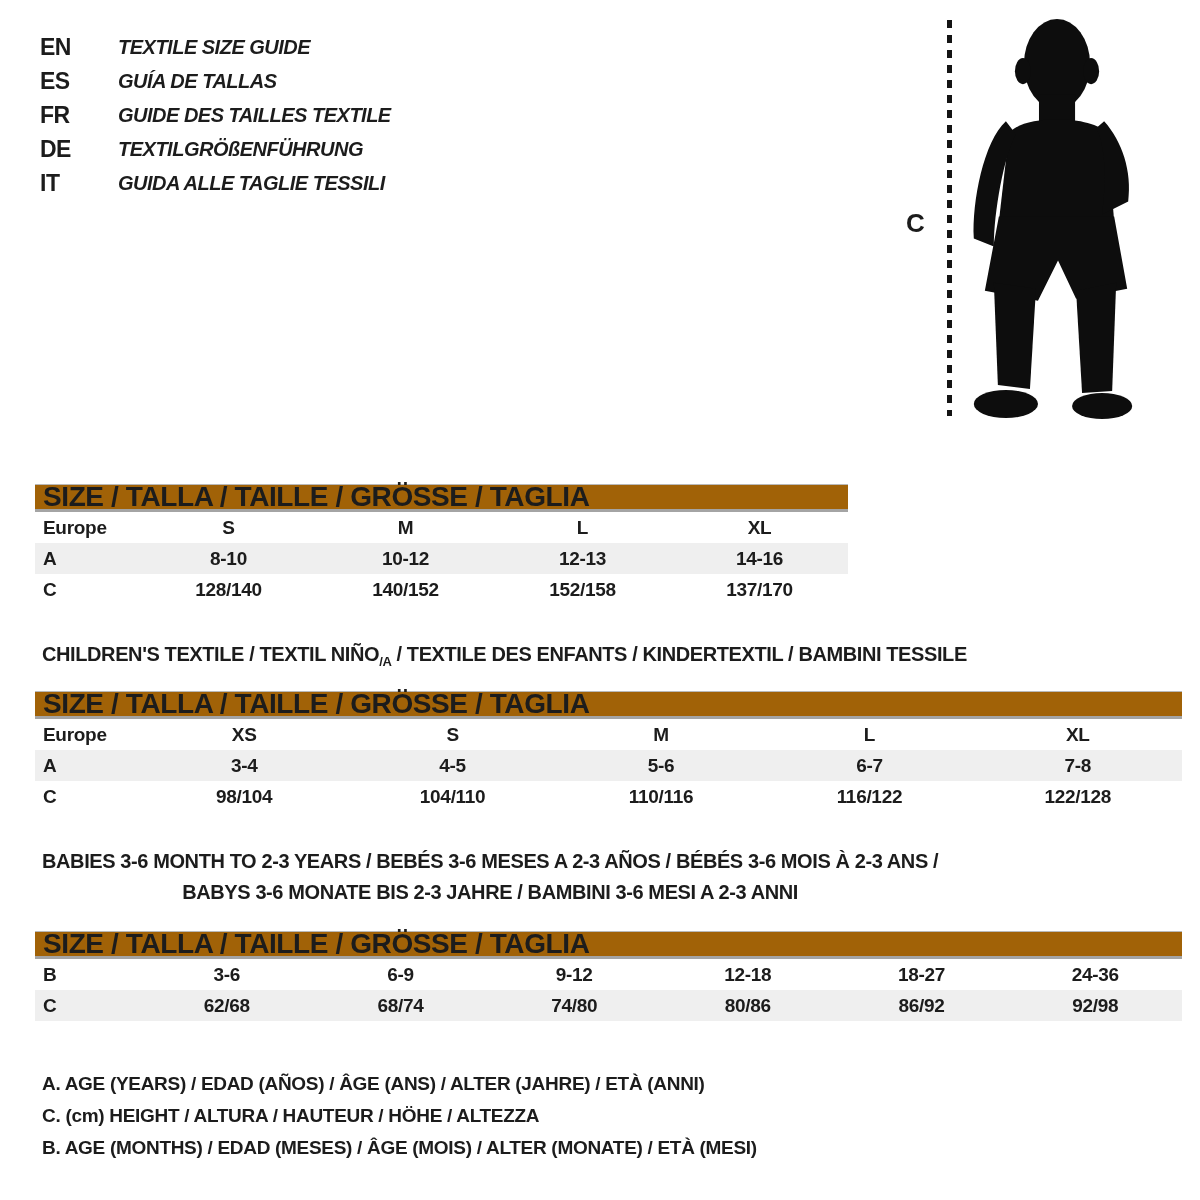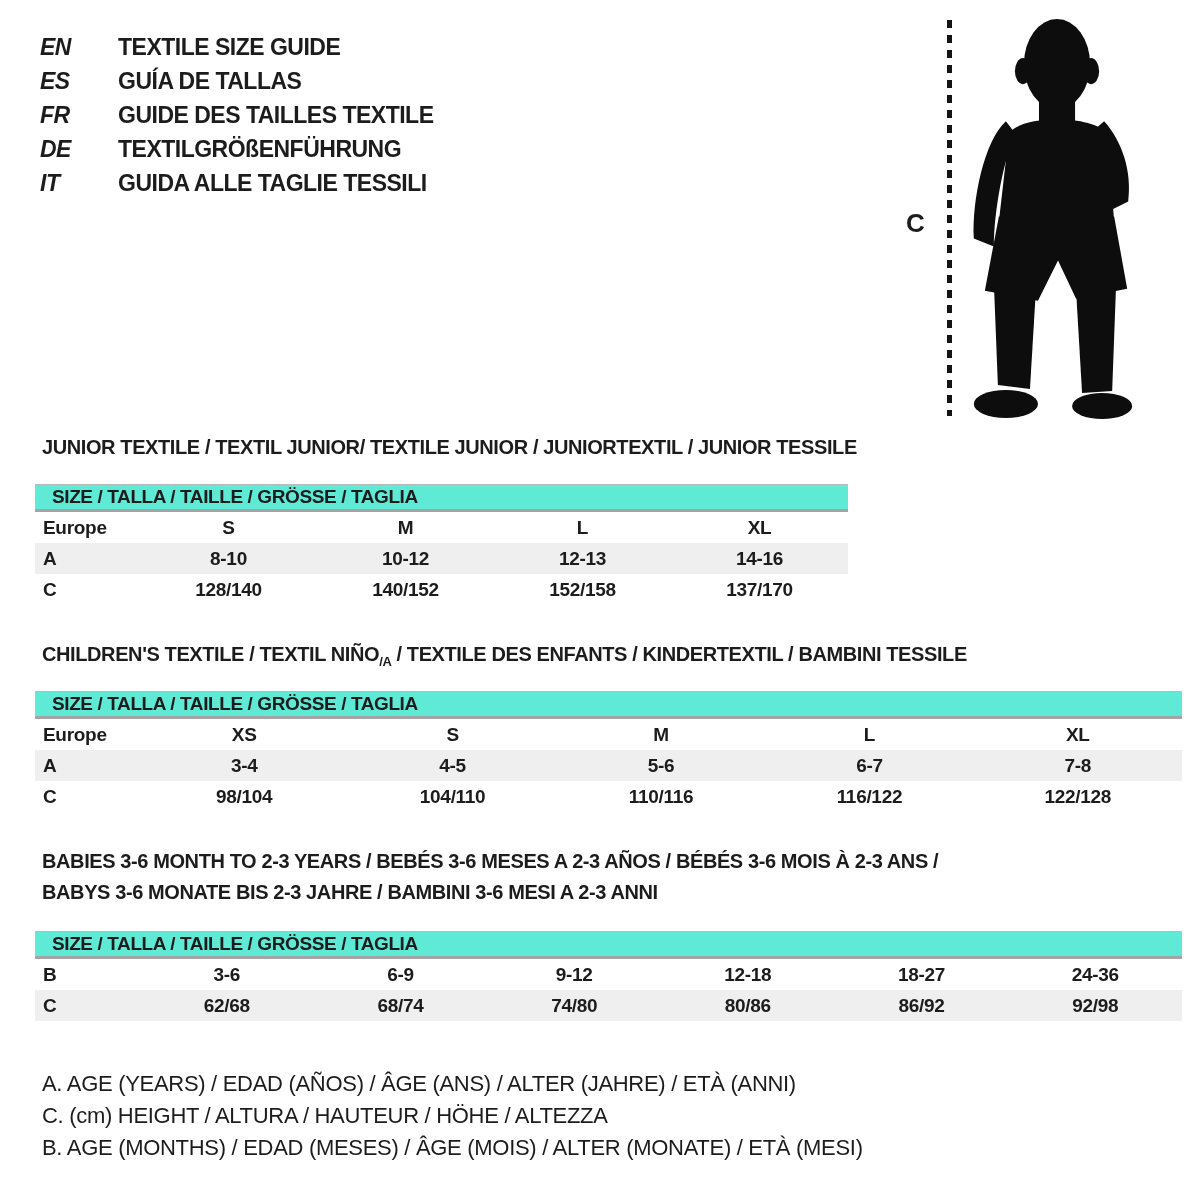--- a/index.html
+++ b/index.html
@@ -3,52 +3,52 @@
 <meta charset="utf-8">
 <style>
   html,body{margin:0;padding:0;background:#ffffff;}
   .page{
     position:relative;width:1200px;height:1200px;background:#ffffff;
     font-family:"Liberation Sans", sans-serif;color:#1c1c1c;overflow:hidden;
   }
   
   .langs{position:absolute;left:40px;top:30px;}
   .lang-row{display:flex;height:34px;align-items:center;}
-  .lang-code{width:78px;font-weight:700;font-size:23px;letter-spacing:-0.5px;font-style:italic;}
-  .lang-label{font-weight:700;font-size:23px;letter-spacing:-0.5px;white-space:nowrap;}
+  .lang-code{width:78px;font-weight:700;font-size:23px;letter-spacing:-0.5px;}
+  .lang-label{font-weight:700;font-size:20px;letter-spacing:-0.5px;white-space:nowrap;font-style:italic;}
 
   
   .figure-svg{position:absolute;left:963px;top:16px;width:172px;height:406px;}
   .measure-line{
     position:absolute;left:947px;top:20px;width:5px;height:396px;
     background:repeating-linear-gradient(to bottom,#141414 0px,#141414 8px,transparent 8px,transparent 15px);
   }
   .measure-label{position:absolute;left:906px;top:208px;font-size:26px;font-weight:700;}
 
   
   .section-title{position:absolute;left:42px;font-weight:700;font-size:20px;letter-spacing:-0.4px;white-space:nowrap;}
   .section-title .subscr{font-size:13px;vertical-align:sub;}
   .title-line{display:block;height:31px;line-height:31px;}
 
   
   .stable{position:absolute;left:35px;display:flex;flex-direction:column;}
   .size-bar{
-    height:28px;box-sizing:border-box;background:#5eead4;
+    height:28px;box-sizing:border-box;background:#a16207;
     border-top:1px solid #b9b9b9;border-bottom:3px solid #a4a4a4;
-    display:flex;align-items:center;padding-left:17px;
-    font-size:19px;font-weight:700;letter-spacing:-0.4px;
+    display:flex;align-items:center;padding-left:8px;
+    font-size:28px;font-weight:700;letter-spacing:-0.4px;
   }
   .t-row{display:flex;height:31px;align-items:center;}
   .t-row.shaded{background:#efefef;}
   .cell{flex:1;text-align:center;font-size:19px;font-weight:700;letter-spacing:-0.3px;}
   .cell.label{flex:0 0 105px;text-align:left;padding-left:8px;box-sizing:border-box;}
 
   
   .legend{position:absolute;left:42px;top:1068px;}
-  .legend-line{font-size:22px;font-weight:400;letter-spacing:-0.3px;height:32px;line-height:32px;white-space:nowrap;}
+  .legend-line{font-size:19px;font-weight:700;letter-spacing:-0.3px;height:32px;line-height:32px;white-space:nowrap;}
 </style>
 </head>
 <body>
 
 <div class="page">
 
   <div class="langs">
     <div class="lang-row">
       <span class="lang-code">EN</span>
       <span class="lang-label">TEXTILE SIZE GUIDE</span>
@@ -84,21 +84,20 @@
       <path d="M42,105 C20,125 8,185 10,222 L30,230 C30,195 40,140 52,118 Z"></path>
       <path d="M140,105 C158,125 168,155 164,185 L138,198 C142,168 142,130 132,112 Z"></path>
       <path d="M35,200 L150,200 L163,272 L112,282 L94,244 L74,284 L21,274 Z"></path>
       <path d="M30,266 L72,272 L66,372 L34,368 Z"></path>
       <path d="M112,274 L152,266 L148,374 L118,376 Z"></path>
       <ellipse cx="42" cy="387" rx="32" ry="14"></ellipse>
       <ellipse cx="138" cy="389" rx="30" ry="13"></ellipse>
     </g>
   </svg>
 
-  <div class="section-title" style="top:436px;">JUNIOR TEXTILE / TEXTIL JUNIOR/ TEXTILE JUNIOR / JUNIORTEXTIL / JUNIOR TESSILE</div>
   <div class="stable" style="top:484px;width:813px;">
     <div class="size-bar">
       <span>SIZE / TALLA / TAILLE / GRÖSSE / TAGLIA</span>
     </div>
     <div class="t-row">
       <div class="cell label">Europe</div>
       <div class="cell">S</div>
       <div class="cell">M</div>
       <div class="cell">L</div>
       <div class="cell">XL</div>
@@ -143,21 +142,21 @@
     <div class="t-row">
       <div class="cell label">C</div>
       <div class="cell">98/104</div>
       <div class="cell">104/110</div>
       <div class="cell">110/116</div>
       <div class="cell">116/122</div>
       <div class="cell">122/128</div>
     </div>
   </div>
 
-  <div class="section-title" style="top:846px;">
+  <div class="section-title" style="top:846px;text-align:center;">
     <span class="title-line">BABIES 3-6 MONTH TO 2-3 YEARS / BEBÉS 3-6 MESES A 2-3 AÑOS / BÉBÉS 3-6 MOIS À 2-3 ANS /</span>
     <span class="title-line">BABYS 3-6 MONATE BIS 2-3 JAHRE / BAMBINI 3-6 MESI A 2-3 ANNI</span>
   </div>
   <div class="stable" style="top:931px;width:1147px;">
     <div class="size-bar">
       <span>SIZE / TALLA / TAILLE / GRÖSSE / TAGLIA</span>
     </div>
     <div class="t-row">
       <div class="cell label">B</div>
       <div class="cell">3-6</div>

